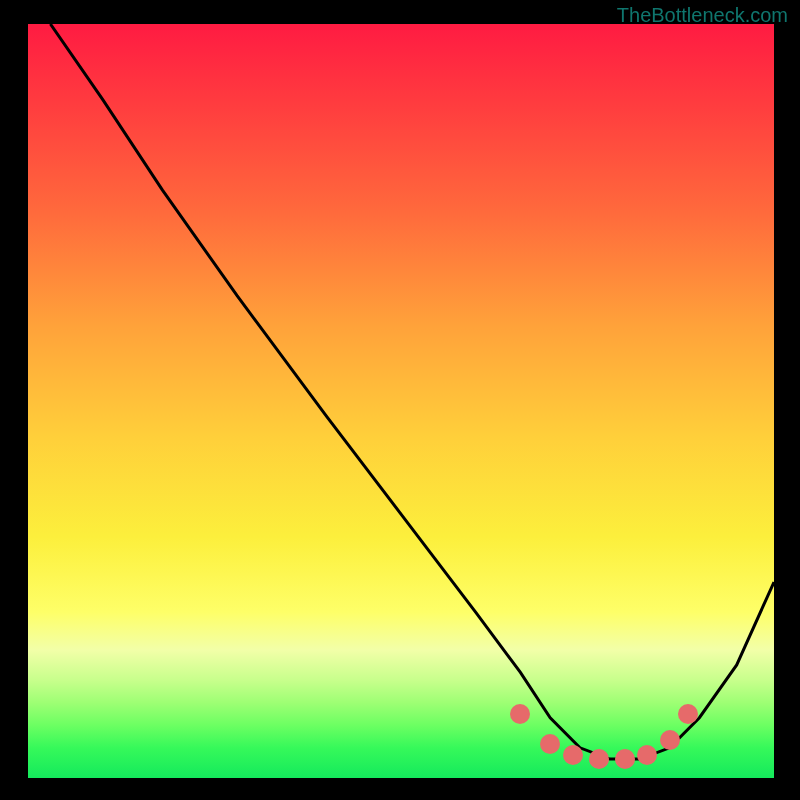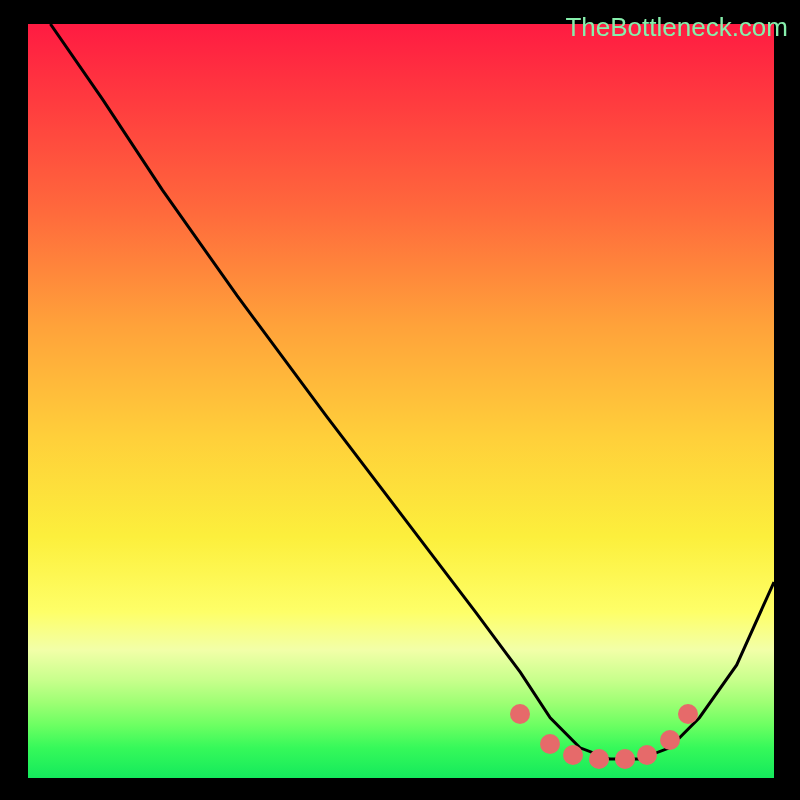--- a/index.html
+++ b/index.html
@@ -5,24 +5,24 @@
   * { margin: 0; padding: 0; box-sizing: border-box; }
   body {
     width: 800px;
     height: 800px;
     background: #000;
     position: relative;
     font-family: Arial, sans-serif;
   }
   .watermark {
     position: absolute;
-    top: 12px;
+    top: 4px;
     right: 12px;
-    color: #86efac;
-    font-size: 26px;
+    color: #0f766e;
+    font-size: 20px;
     font-weight: 500;
     z-index: 10;
   }
   .plot-area {
     position: absolute;
     left: 28px;
     top: 24px;
     width: 746px;
     height: 754px;
     background: linear-gradient(to bottom,

